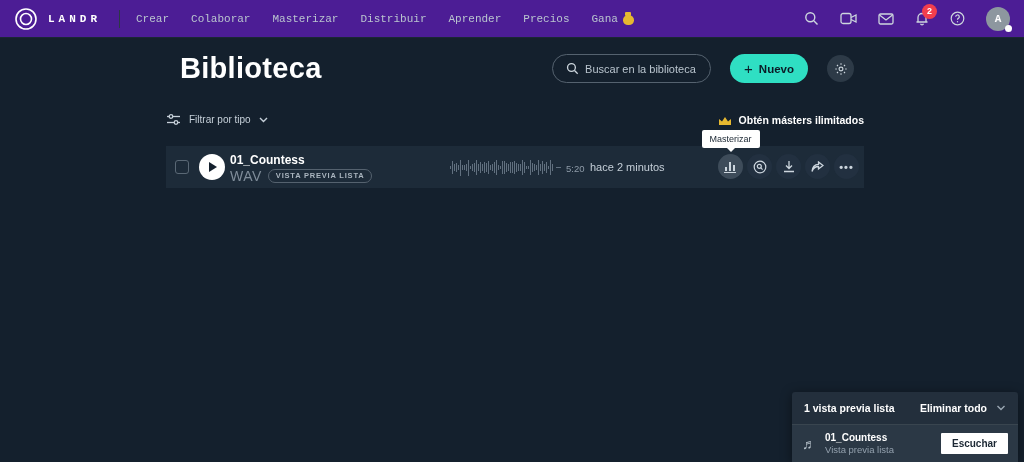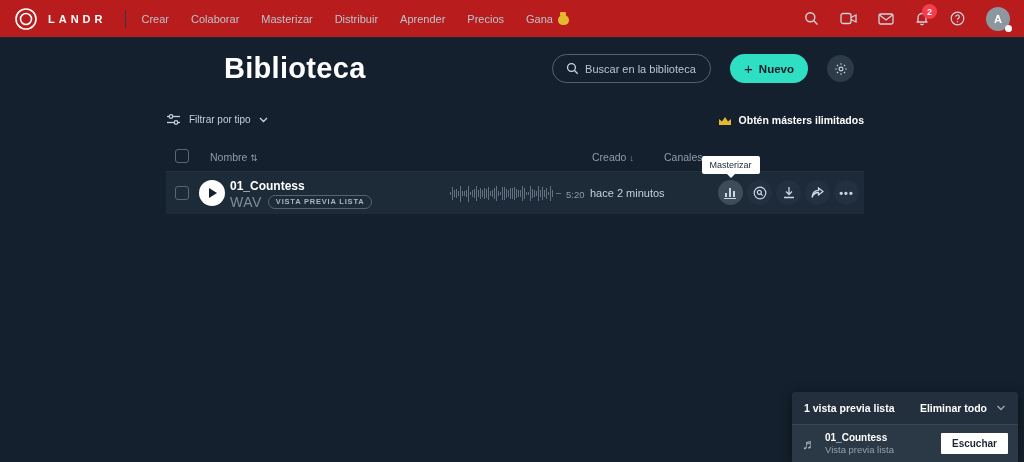--- a/index.html
+++ b/index.html
@@ -4,22 +4,23 @@
 <style>
   * { margin:0; padding:0; box-sizing:border-box; }
   html,body { width:1024px; height:462px; }
   body {
     font-family:"Liberation Sans", sans-serif;
     background:#14202d; color:#fff; overflow:hidden; position:relative;
   }
   
   .topnav {
     position:absolute; top:0; left:0; width:1024px; height:38px;
-    background:#b91c1c; display:flex; align-items:center; padding:0 14px;
+    background:#4c1d95; display:flex; align-items:center; padding:0 14px;
     border-bottom:1px solid #1a2734;
+    font-family:Liberation Mono, monospace;
   }
   .brand { display:flex; align-items:center; gap:10px; }
   .brand-name { font-size:11px; letter-spacing:4px; font-weight:700; color:#fff; }
   .nav-divider { width:1px; height:18px; background:#2c3945; margin:0 16px 0 18px; }
   .nav-links { display:flex; align-items:center; gap:22px; }
   .nav-link { font-size:11px; color:#bac5cf; cursor:pointer; display:flex; align-items:center; gap:5px; }
   .moneybag { width:11px; height:13px; display:inline-block; position:relative; }
   .moneybag:before { content:""; position:absolute; left:2.5px; top:0; width:6px; height:4px; background:#e6b830; border-radius:1px; }
   .moneybag:after { content:""; position:absolute; left:0; top:3px; width:11px; height:10px; background:#e6b830; border-radius:50% 50% 45% 45%; }
   .nav-right { margin-left:auto; display:flex; align-items:center; gap:21px; }
@@ -31,21 +32,21 @@
   }
   .avatar {
     width:24px; height:24px; border-radius:50%; background:#8d979f; color:#fff;
     font-size:11px; font-weight:700; display:flex; align-items:center; justify-content:center;
     position:relative; cursor:pointer;
   }
   .avatar-dot { position:absolute; bottom:-1px; right:-2px; width:7px; height:7px; background:#fff; border-radius:50%; }
   
   .page-header {
     position:absolute; top:52px; left:180px; right:170px;
-    display:flex; align-items:center; justify-content:space-between;margin-left:44px;
+    display:flex; align-items:center; justify-content:space-between;
   }
   .page-title { font-size:29px; font-weight:600; letter-spacing:.3px; }
   .header-controls { display:flex; align-items:center; gap:19px; }
   .search-pill {
     display:flex; align-items:center; gap:6px; height:29px; padding:0 13px;
     border:1px solid #55626f; border-radius:15px; color:#b9c4ce;
   }
   .search-pill input {
     background:transparent; border:none; outline:none; color:#cdd6de;
     font-size:11px; width:112px; font-family:"Liberation Sans", sans-serif;
@@ -251,32 +252,20 @@
   </div>
   <div class="upsell">
     <svg width="14" height="10" viewBox="0 0 14 10">
       <path d="M1 9 L1 3 L4 5.5 L7 1 L10 5.5 L13 3 L13 9 Z" fill="#e6b830"></path>
     </svg>
     <span>Obtén másters ilimitados</span>
   </div>
 </div>
 
 <div class="table">
-  <div class="thead">
-    <div class="cb"></div>
-    <span class="th-name">
-      <span>Nombre</span><span class="sort-glyph">⇅</span>
-    </span>
-    <span class="th-created">
-      <span>Creado</span><span class="sort-glyph">↓</span>
-    </span>
-    <span class="th-channels">
-      <span>Canales</span>
-    </span>
-  </div>
 
   <div class="row">
     <div class="cb"></div>
     <button class="play-btn">
       <span class="play-tri"></span>
     </button>
     <div class="row-title">01_Countess</div>
     <div class="row-sub">
       <span class="fmt">WAV</span>
       <span class="pill-badge">VISTA PREVIA LISTA</span>

